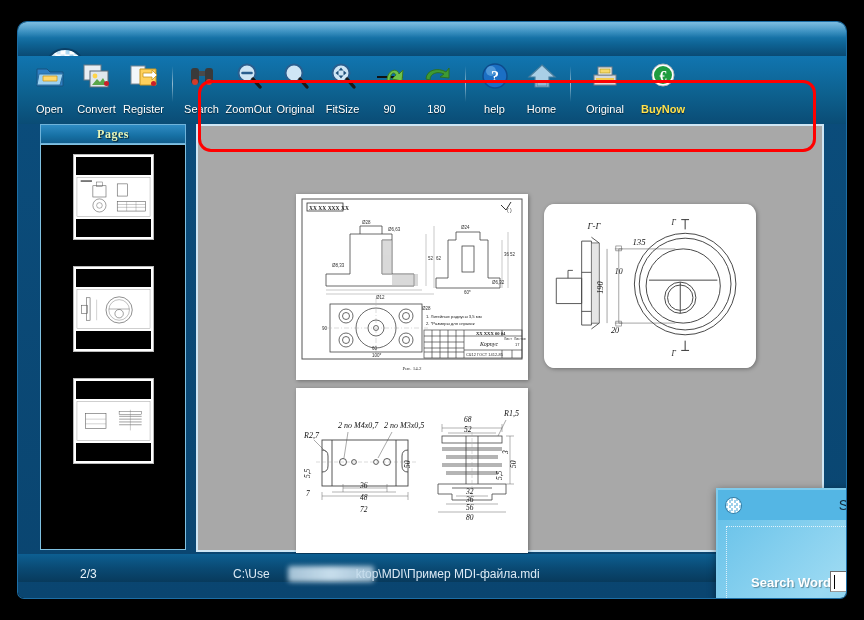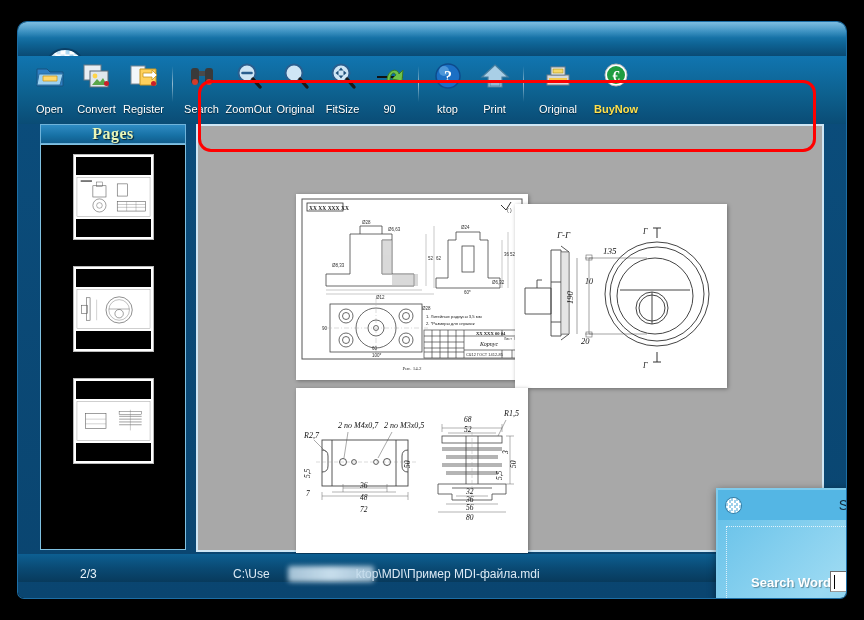--- a/index.html
+++ b/index.html
@@ -109,21 +109,21 @@
     position:absolute; left:22px; top:0; width:146px; height:428px;
   }
   #pages-header {
     width: 146px; height: 20px;
     background: linear-gradient(180deg,#2f8cc4,#1670a4 60%,#115d8c);
     border:1px solid #6fb3da;
     display:flex; align-items:center; justify-content:center;
   }
   #pages-header span {
     font-family:"Liberation Serif", serif;
-    font-size: 16px; font-weight: bold; color:#e9f6b8;
+    font-size: 12px; font-weight: bold; color:#e9f6b8;
     text-shadow: 1px 1px 1px rgba(0,0,0,.7);
     letter-spacing:.5px;
   }
   #thumb-list {
     position:absolute; left:0; top:20px; width:146px; height:406px;
     background:#000; border:1px solid #7fc0e0;
     padding-top: 10px;
     display:flex; flex-direction:column; align-items:center; gap: 28px;
   }
   .thumb {
@@ -142,21 +142,21 @@
     position:absolute; left:178px; top:0; width:628px; height:428px;
     background:#a8a8a8;
     border:2px solid #cfe6f4;
   }
   .page-sheet{
     position:absolute; background:#ffffff;
     box-shadow: 1px 1px 4px rgba(0,0,0,.35);
     overflow:hidden;
   }
   #sheet-1 { left: 98px; top: 68px; width: 232px; height: 186px; }
-  #sheet-2 { left: 317px; top: 78px; width: 212px; height: 184px; }
+  #sheet-2 { left: 346px; top: 78px; width: 212px; height: 164px; border-radius: 11px; }
   #sheet-3 { left: 98px; top: 262px; width: 232px; height: 165px; }
   .page-sheet svg{ display:block; width:100%; height:100%; }
 
   
   #search-dialog{
     position:absolute; left: 518px; top: 362px;
     width: 290px; height: 172px;
     background: linear-gradient(135deg,#62bfe8 0%, #9ad9f2 45%, #5fb8e4 100%);
     border: 2px solid #7fcbec;
     box-shadow: 0 2px 8px rgba(0,0,0,.45);
@@ -327,43 +327,51 @@
         <svg viewBox="0 0 30 30">
           <path d="M2 16 h26" stroke="#111" stroke-width="1.8"></path>
           <g transform="translate(30,0) scale(-1,1)">
             <path d="M18 20 C18 9, 8 6, 6 13 L2 9 L3 20 L13 18 L9 14 C11 10, 15 12, 15 20 Z" fill="#6fc24a" stroke="#3c7d22" stroke-width="1"></path>
           </g>
         </svg>
       </div>
       <div class="tb-lab">90</div>
     </div>
 
+    <div class="tb-item">
+      <div class="tb-ico">
+        <svg viewBox="0 0 30 30">
+          <path d="M4 18 C4 9, 16 6, 24 11 L27 7 L27 17 L18 16 L22 13 C16 10, 8 12, 8 19 Z" fill="#3e9b33" stroke="#2c6f24" stroke-width="1"></path>
+        </svg>
+      </div>
+      <div class="tb-lab">180</div>
+    </div>
 
 
     <div class="tb-sep"></div>
 
     <div class="tb-item">
       <div class="tb-ico">
         <svg viewBox="0 0 30 30">
           <circle cx="15" cy="15" r="12" fill="#1b6fc4" stroke="#0d4b8c" stroke-width="1.5"></circle>
           <circle cx="11" cy="10" r="5" fill="#6fb3e8" opacity=".6"></circle>
           <text x="15" y="21" font-size="16" font-weight="bold" text-anchor="middle" fill="#ffffff" font-family="Liberation Serif, serif">?</text>
         </svg>
       </div>
-      <div class="tb-lab">ktop</div>
+      <div class="tb-lab">help</div>
     </div>
 
     <div class="tb-item">
       <div class="tb-ico">
         <svg viewBox="0 0 30 30">
           <path d="M15 4 L28 16 H22 V26 H8 V16 H2 Z" fill="#a9cfe6" stroke="#4b7f9e" stroke-width="1.2"></path>
           <rect x="10" y="20" width="10" height="5" fill="#8fbcd8" stroke="#4b7f9e" stroke-width=".8"></rect>
         </svg>
       </div>
-      <div class="tb-lab">Print</div>
+      <div class="tb-lab">Home</div>
     </div>
 
     <div class="tb-sep"></div>
 
     <div class="tb-item" style="width:58px">
       <div class="tb-ico">
         <svg viewBox="0 0 30 30">
           <rect x="4" y="14" width="22" height="10" fill="#d5dade" stroke="#767f86"></rect>
           <rect x="8" y="6" width="14" height="8" fill="#e9eef1" stroke="#767f86"></rect>
           <rect x="10" y="8" width="10" height="4" fill="#f6d96a" stroke="#b89a22" stroke-width=".7"></rect>

